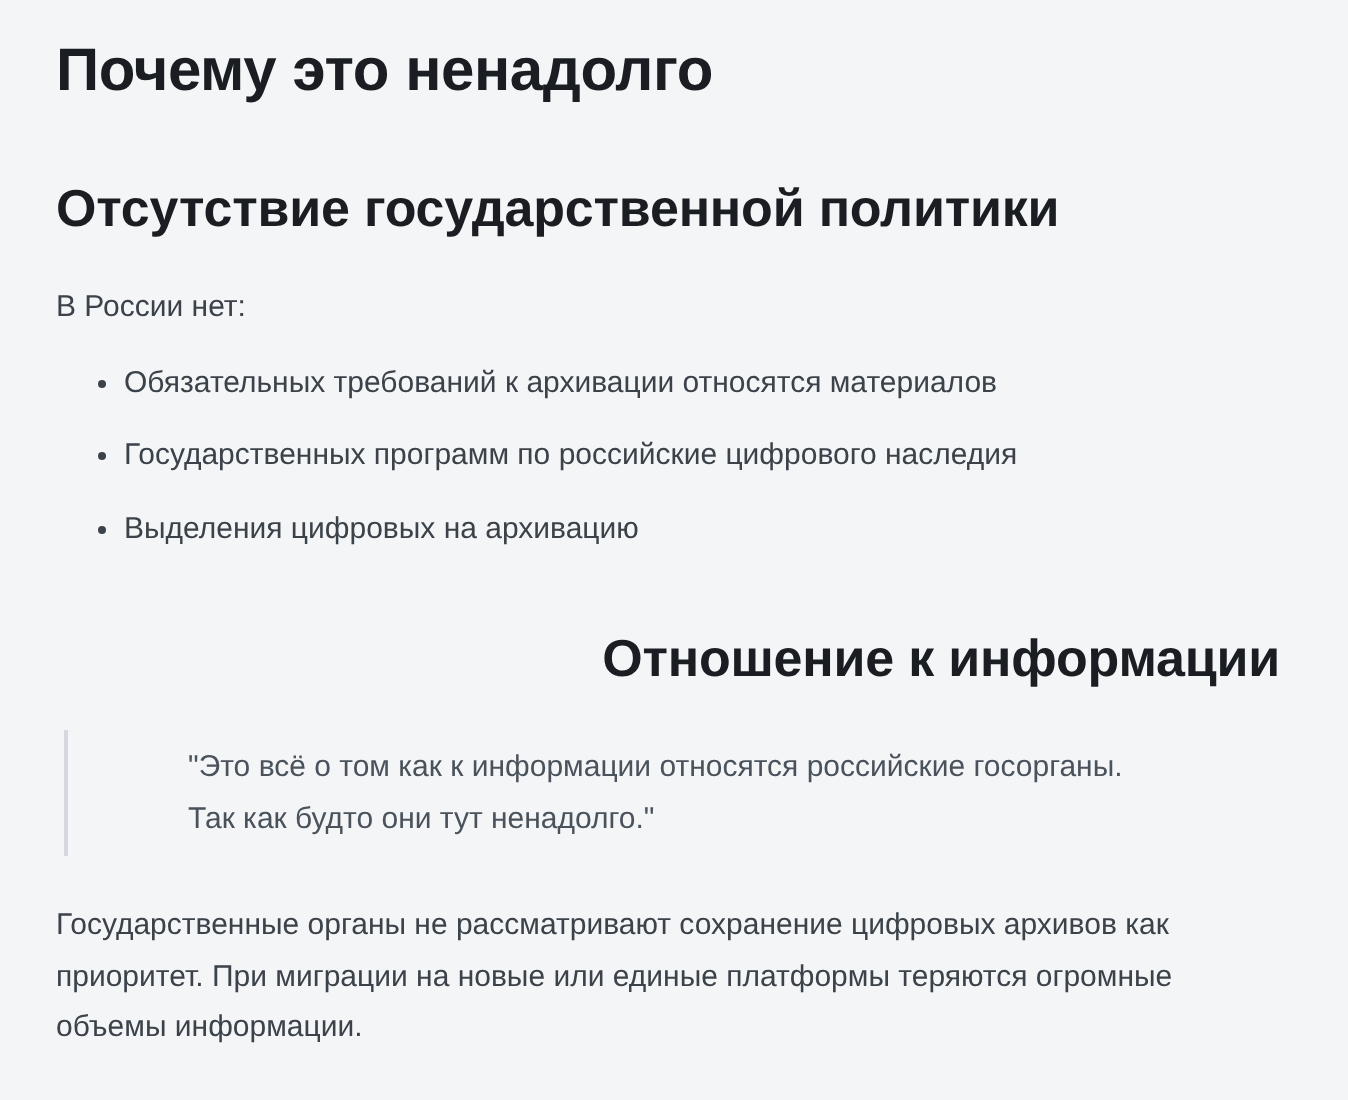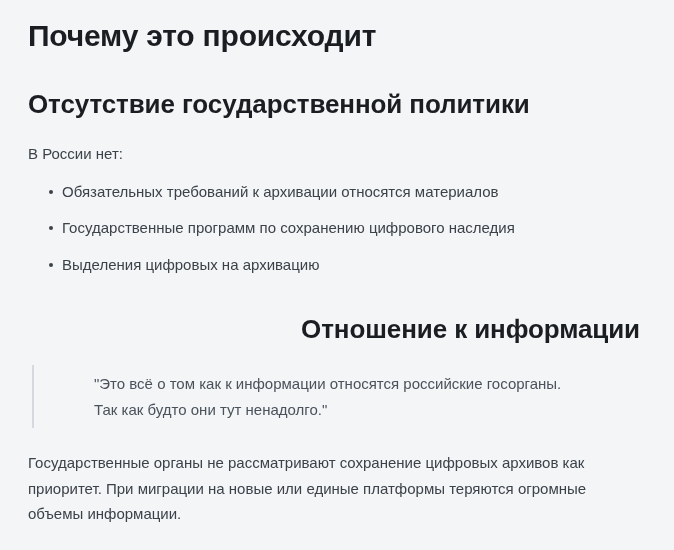--- a/index.html
+++ b/index.html
@@ -112,29 +112,29 @@
     margin-top: 22px;
     max-width: 615px;
     line-height: 1.7;
   }
 </style>
 </head>
 <body>
 
 <div class="page">
 
-  <h1 class="page-title">Почему это происходит</h1>
+  <h1 class="page-title">Почему это ненадолго</h1>
 
   <h2 class="section-heading first">Отсутствие государственной политики</h2>
 
   <p class="body-text intro-text">В России нет:</p>
 
   <ul class="bullet-list">
     <li>Обязательных требований к архивации относятся материалов</li>
-    <li>Государственные программ по сохранению цифрового наследия</li>
+    <li>Государственных программ по российские цифрового наследия</li>
     <li>Выделения цифровых на архивацию</li>
   </ul>
 
   <h2 class="section-heading second">Отношение к информации</h2>
 
   <blockquote class="quote-block">
     <div class="quote-text">
       <span>"Это всё о том как к информации относятся российские госорганы.</span><br>
       <span>Так как будто они тут ненадолго."</span>
     </div>

